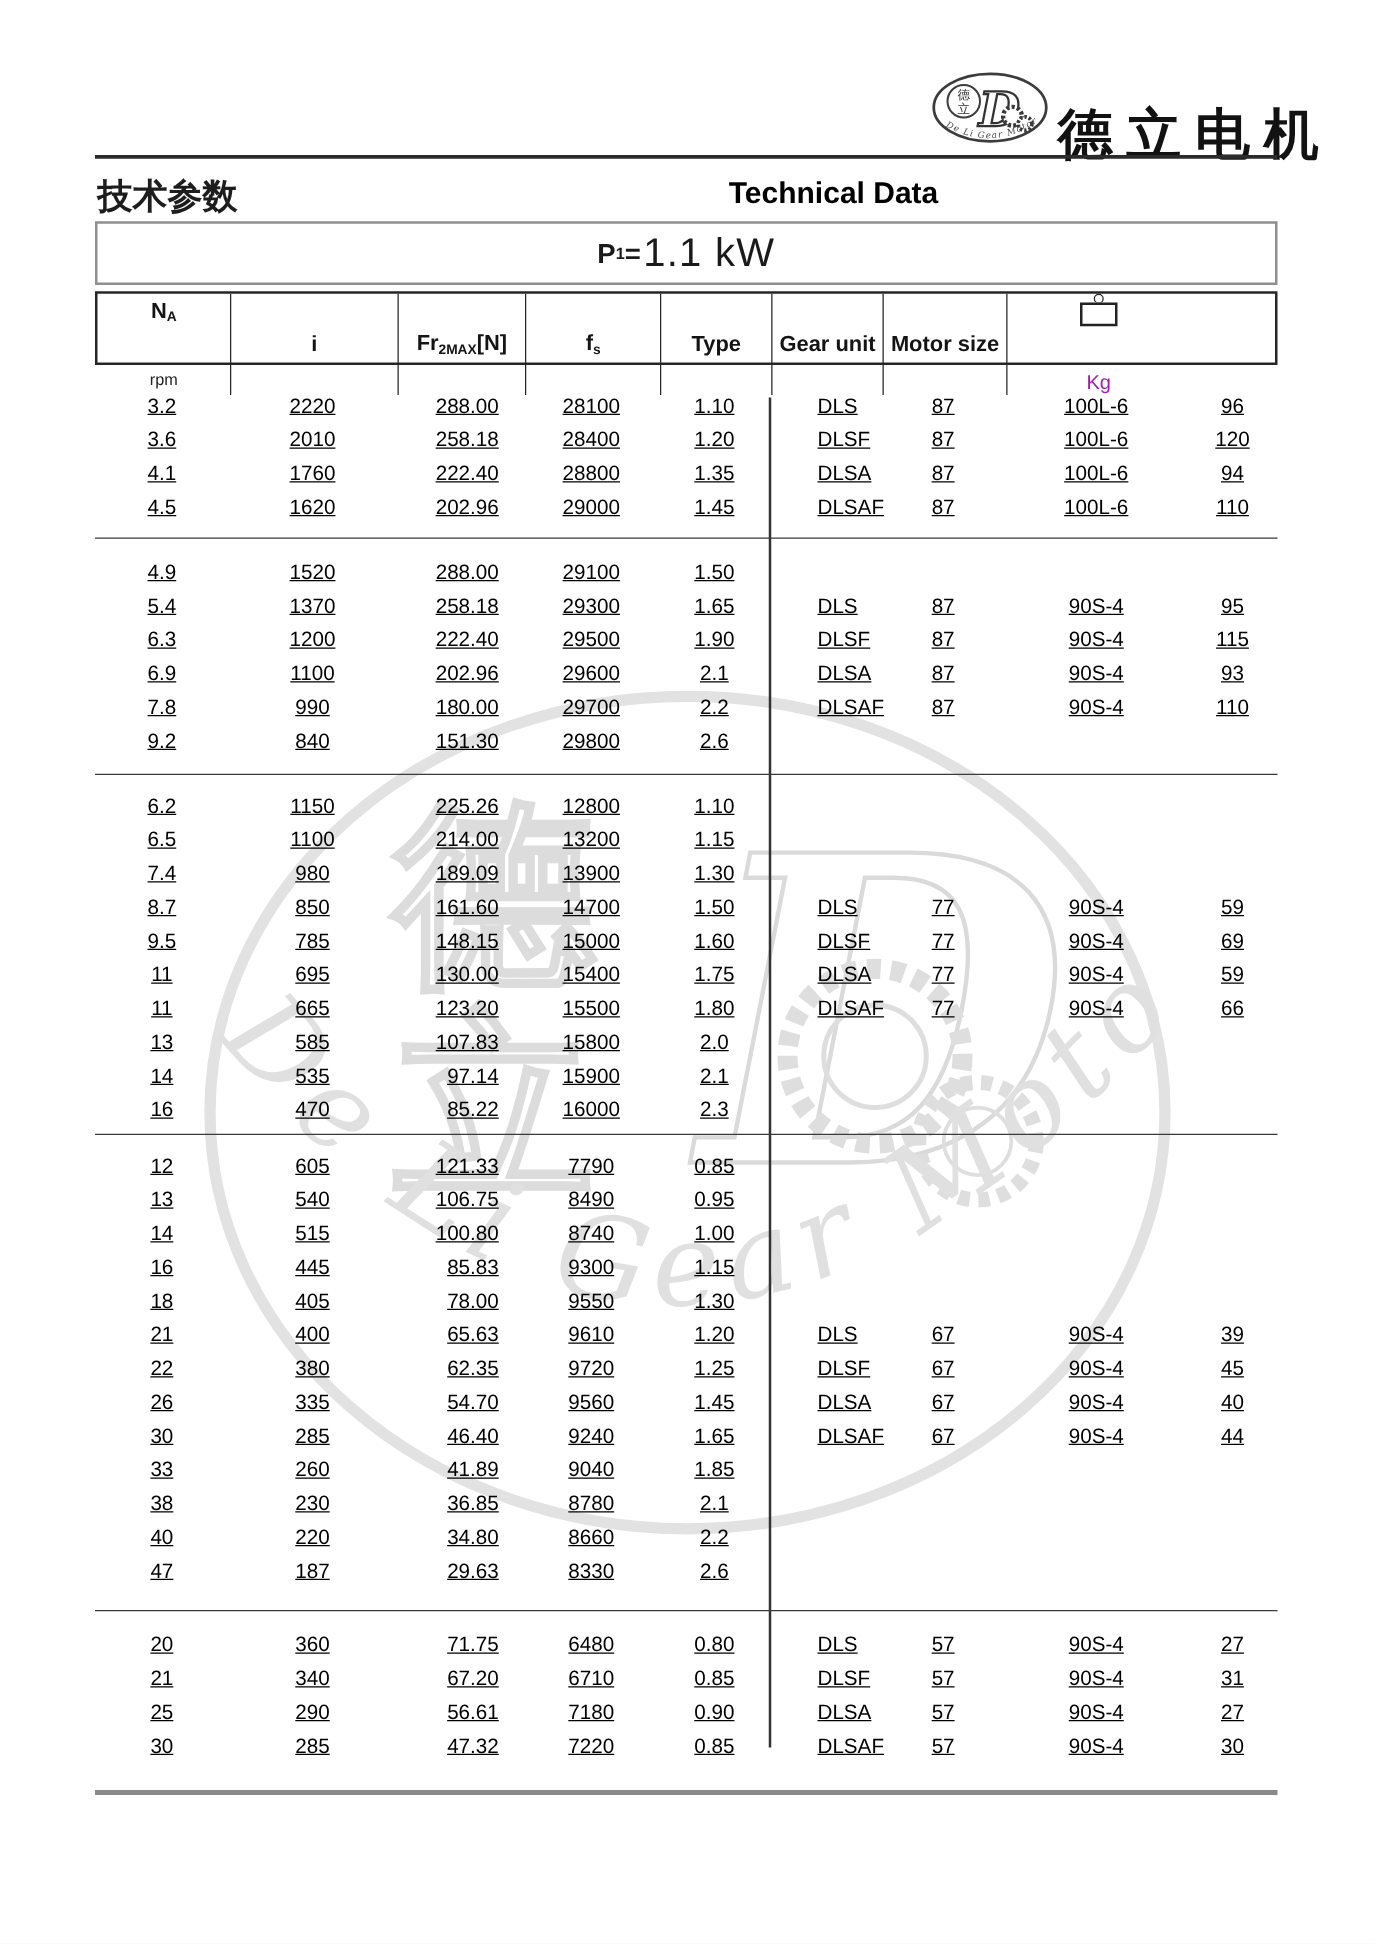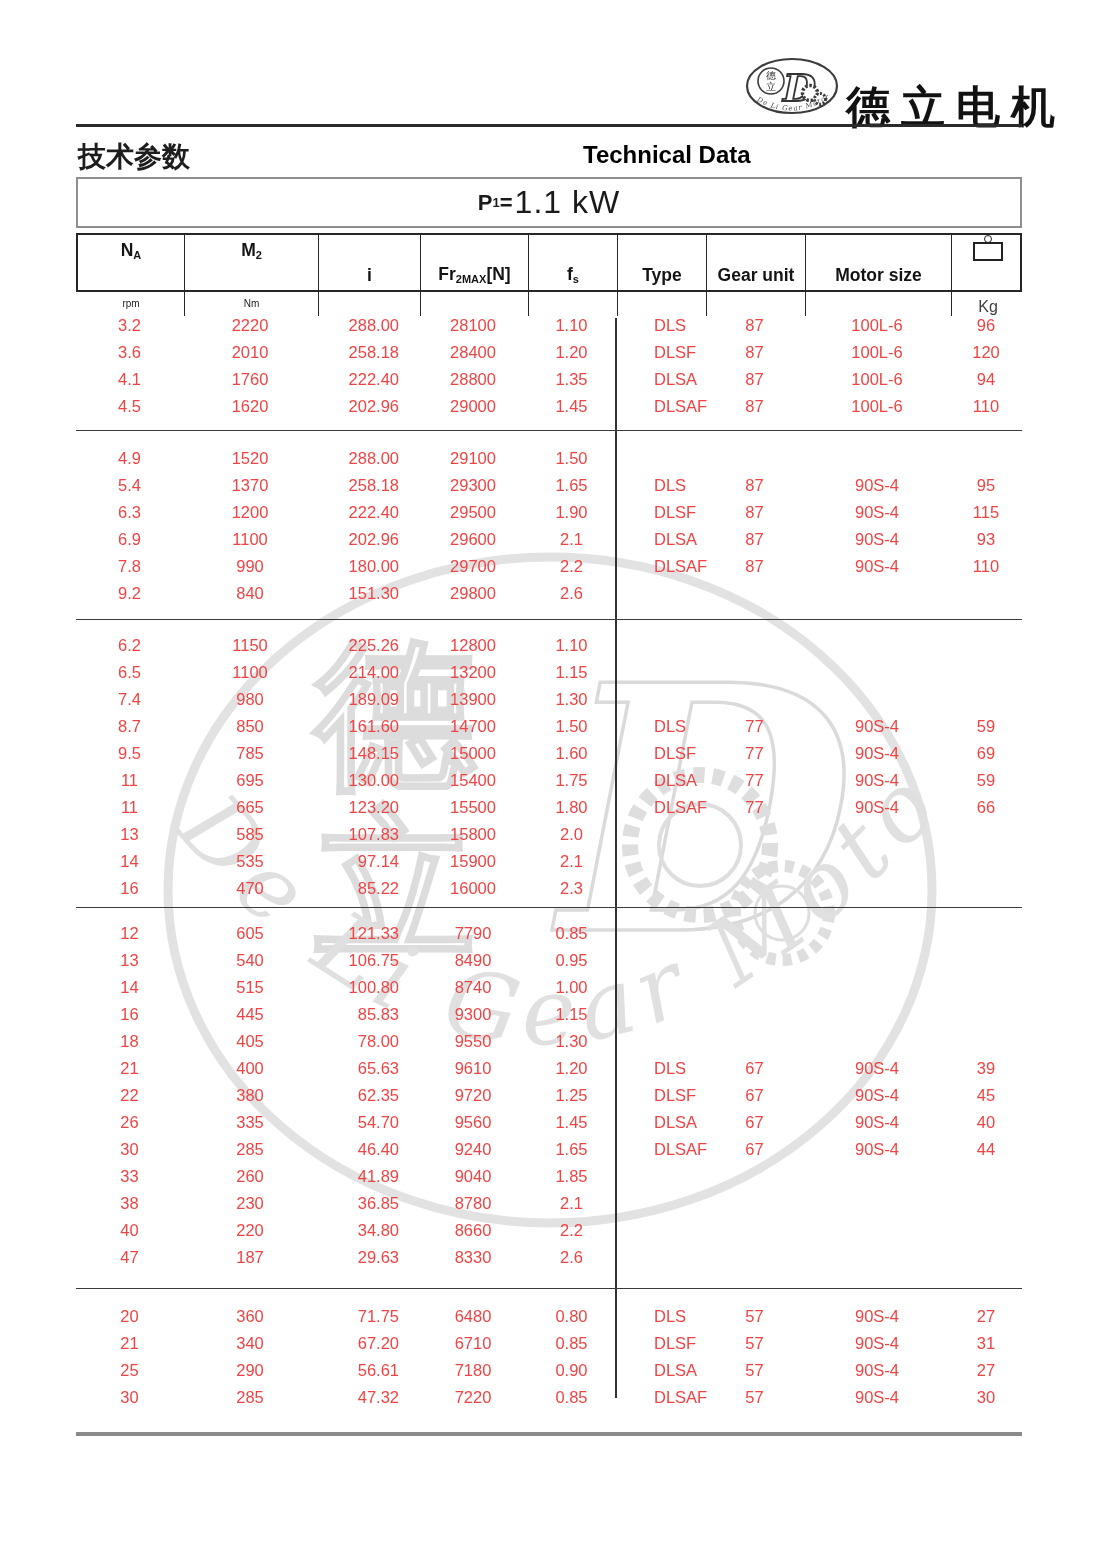--- a/index.html
+++ b/index.html
@@ -35,38 +35,38 @@
     display:grid; grid-template-columns:107px 134px 102px 108px 89px 89px 99px 146px 72px;
     border:2px solid #262626; box-sizing:border-box; background:#fff; z-index:2;
   }
   .hcell{
     border-right:1.5px solid #262626; display:flex; flex-direction:column;
     align-items:center; justify-content:center; line-height:1.1; box-sizing:border-box;gap:36px;
   }
   .hcell:last-child{border-right:none;}
   .hmain{font-size:17.5px; font-weight:bold; color:#141414;}
   .hsub{font-size:11px; font-weight:bold; vertical-align:-3px;}
-  .hunit{font-size:10px; color:#222; margin-top:1px;}
-  .kg-label{font-size:16px; color:#404040; margin-top:1px;}
+  .hunit{font-size:13px; color:#222; margin-top:1px;}
+  .kg-label{font-size:16px; color:#a21caf; margin-top:1px;}
   .wicon{display:flex; flex-direction:column; align-items:center;}
   .wicon .knob{width:6px; height:6px; border:1.5px solid #222; border-radius:50%; background:#fff; margin-bottom:-1px;}
   .wicon .slab{width:26px; height:15px; border:2px solid #222; background:#fff;}
   
   .tbody{position:absolute; left:76px; top:292px; width:946px; z-index:1;}
   .vline{position:absolute; left:539px; top:26px; height:1080px; width:1.5px; background:#333; z-index:0;}
   .tgroup{position:relative; border-bottom:1.5px solid #3a3a3a;}
   .tgroup:last-child{border-bottom:none;}
   .g0{padding:20px 0 10px;}
   .g1{padding:14px 0 12px;}
   .g2{padding:12px 0 5px;}
   .g3{padding:12px 0 17px;}
   .g4{padding:14px 0 0;}
   .trow{
     display:grid; grid-template-columns:107px 134px 102px 108px 89px 89px 99px 146px 72px;
-    height:27px; align-items:center; font-size:16.5px; color:#ef4444;
+    height:27px; align-items:center; font-size:16.5px; color:#000000;text-decoration:underline;
   }
   .c-na,.c-m2,.c-fr,.c-fs,.c-gear,.c-motor,.c-kg{text-align:center;}
   .c-i{text-align:right; padding-right:20px;}
   .c-type{text-align:left; padding-left:38px;}
   
   .watermark{position:absolute; left:140px; top:545px; width:820px; height:710px; z-index:0; pointer-events:none;}
   
   .footer-rule{position:absolute; left:76px; top:1432px; width:946px; height:3.5px; background:#8a8a8a;}
   .page-number{position:absolute; left:0; top:1444px; width:1100px; text-align:center; font-size:25px; color:#1c1c1c;}
 </style>
@@ -120,24 +120,20 @@
       <span class="power-eq">=</span>
       <span class="power-val">1.1 kW</span>
   </div>
 
   <div class="thead" id="thead">
       <div class="hcell">
         <div class="hmain"><span>N</span><span class="hsub">A</span></div>
         <div class="hunit">rpm</div>
       </div>
       <div class="hcell">
-        <div class="hmain"><span>M</span><span class="hsub">2</span></div>
-        <div class="hunit">Nm</div>
-      </div>
-      <div class="hcell">
         <div class="hmain"><span>i</span></div>
       </div>
       <div class="hcell">
         <div class="hmain"><span>Fr</span><span class="hsub">2MAX</span><span>[N]</span></div>
       </div>
       <div class="hcell">
         <div class="hmain"><span>f</span><span class="hsub">s</span></div>
       </div>
       <div class="hcell">
         <div class="hmain"><span>Type</span></div>

